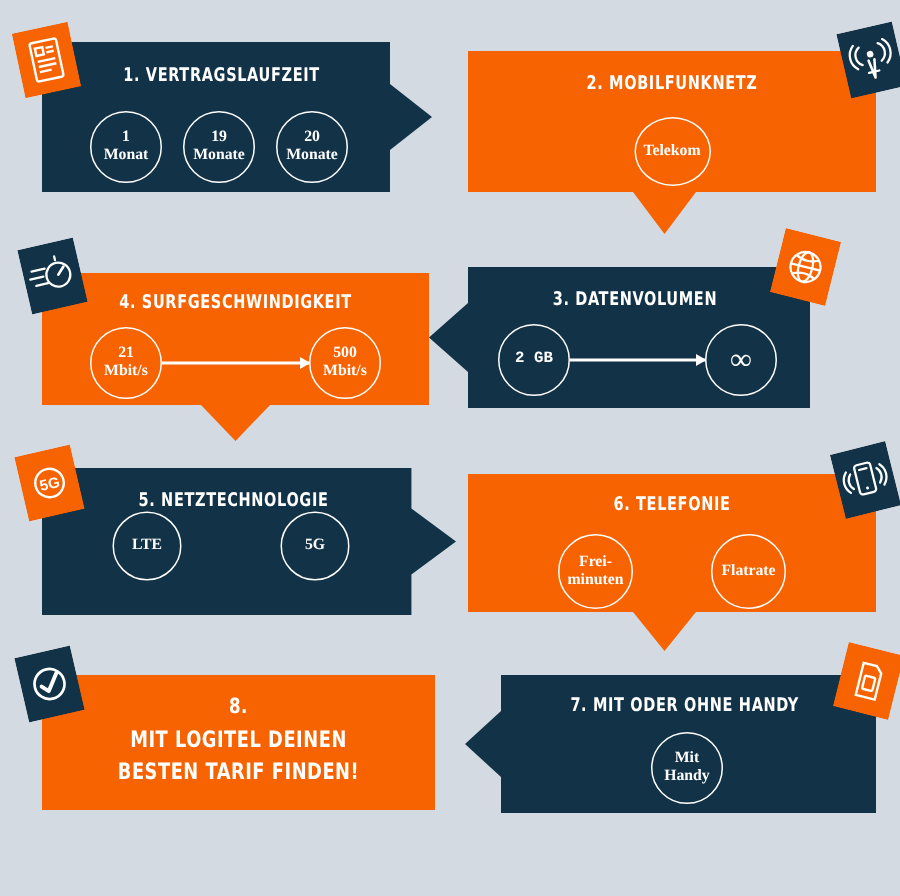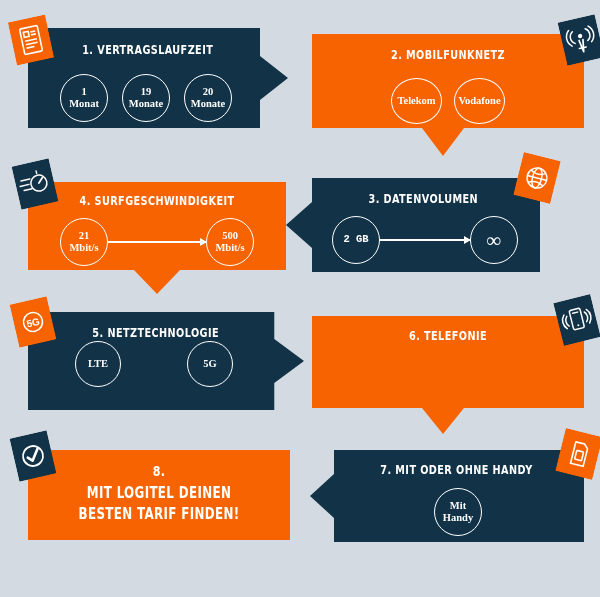--- a/index.html
+++ b/index.html
@@ -169,23 +169,20 @@
     <div class="step-shape">
       <svg viewBox="0 0 272 122" preserveAspectRatio="none">
         <path d="M0,0 L272,0 L272,94 L152,94 L131,122 L110,94 L0,94 Z" fill="#f66300"></path>
       </svg>
     </div>
     <div class="step-title" style="top:13px;">2. MOBILFUNKNETZ</div>
     <div class="bubbles" style="top:44px; gap:12px;">
       <div class="bubble" style="width:51px;height:46px;">
         <span>Telekom</span>
       </div>
-      <div class="bubble" style="width:51px;height:46px;">
-        <span>Vodafone</span>
-      </div>
     </div>
     <div class="badge" style="right:-16px; top:-16px; transform:rotate(-13deg);">
       <svg width="38" height="44" viewBox="0 0 38 44">
         <rect x="0" y="0" width="38" height="44" fill="#123347"></rect>
         <g fill="none" stroke="#ffffff" stroke-width="1.5" stroke-linecap="round">
           <path d="M12.5,12 A7,7 0 0 0 12.5,24"></path>
           <path d="M9,10 A10.5,10.5 0 0 0 9,26"></path>
           <path d="M25.5,12 A7,7 0 0 1 25.5,24"></path>
           <path d="M29,10 A10.5,10.5 0 0 1 29,26"></path>
           <circle cx="19" cy="18" r="2.2" fill="#ffffff" stroke="none"></circle>
@@ -287,20 +284,29 @@
     </div>
   </div>
 
   <div class="step" style="left:312px; top:316px; width:272px; height:118px;">
     <div class="step-shape">
       <svg viewBox="0 0 272 118" preserveAspectRatio="none">
         <path d="M0,0 L272,0 L272,92 L152,92 L131,118 L110,92 L0,92 Z" fill="#f66300"></path>
       </svg>
     </div>
     <div class="step-title" style="top:12px;">6. TELEFONIE</div>
+    <div class="bubbles" style="top:40px; gap:52px;">
+      <div class="bubble" style="width:50px;height:50px;">
+        <span>Frei-</span>
+        <span>minuten</span>
+      </div>
+      <div class="bubble" style="width:50px;height:50px;">
+        <span>Flatrate</span>
+      </div>
+    </div>
     <div class="badge" style="right:-12px; top:-18px; transform:rotate(-14deg);">
       <svg width="38" height="44" viewBox="0 0 38 44">
         <rect x="0" y="0" width="38" height="44" fill="#123347"></rect>
         <g fill="none" stroke="#ffffff" stroke-width="1.5" stroke-linecap="round">
           <rect x="13.5" y="11" width="11" height="20" rx="2"></rect>
           <line x1="16.5" y1="14.5" x2="21.5" y2="14.5"></line>
           <circle cx="19" cy="27.5" r="1" fill="#ffffff" stroke="none"></circle>
           <path d="M10,16 A7,7 0 0 0 10,26"></path>
           <path d="M7.5,14 A10,10 0 0 0 7.5,28"></path>
           <path d="M28,16 A7,7 0 0 1 28,26"></path>

